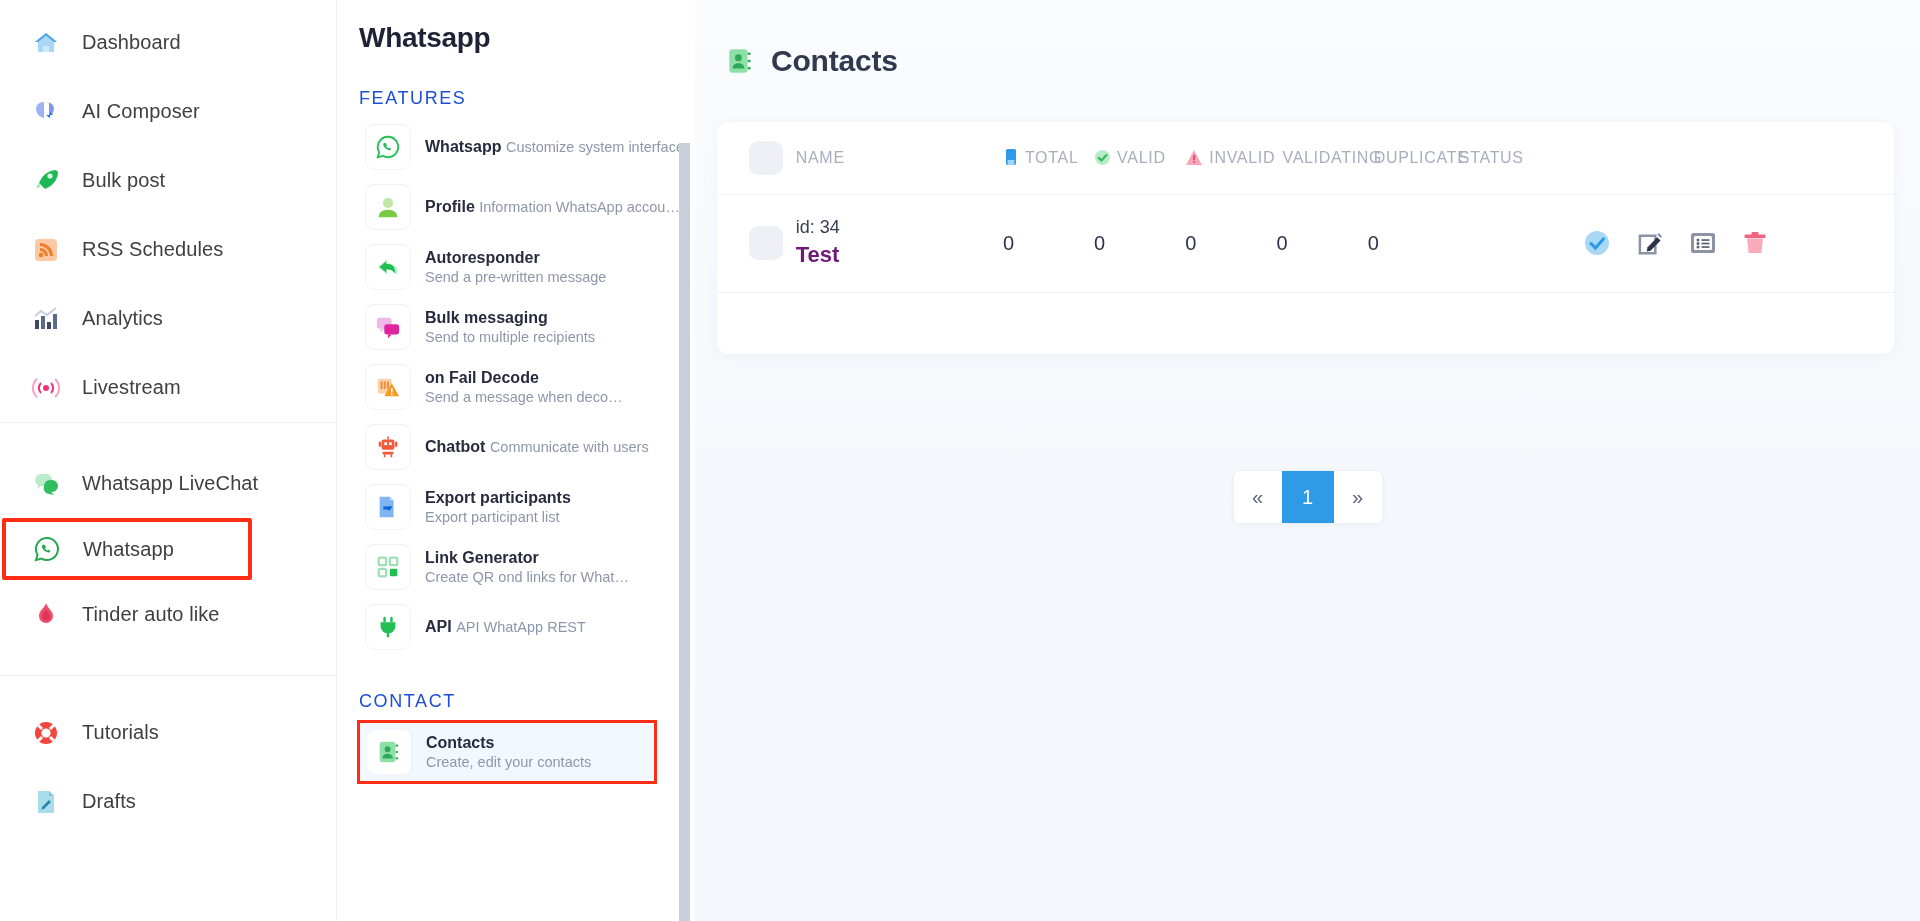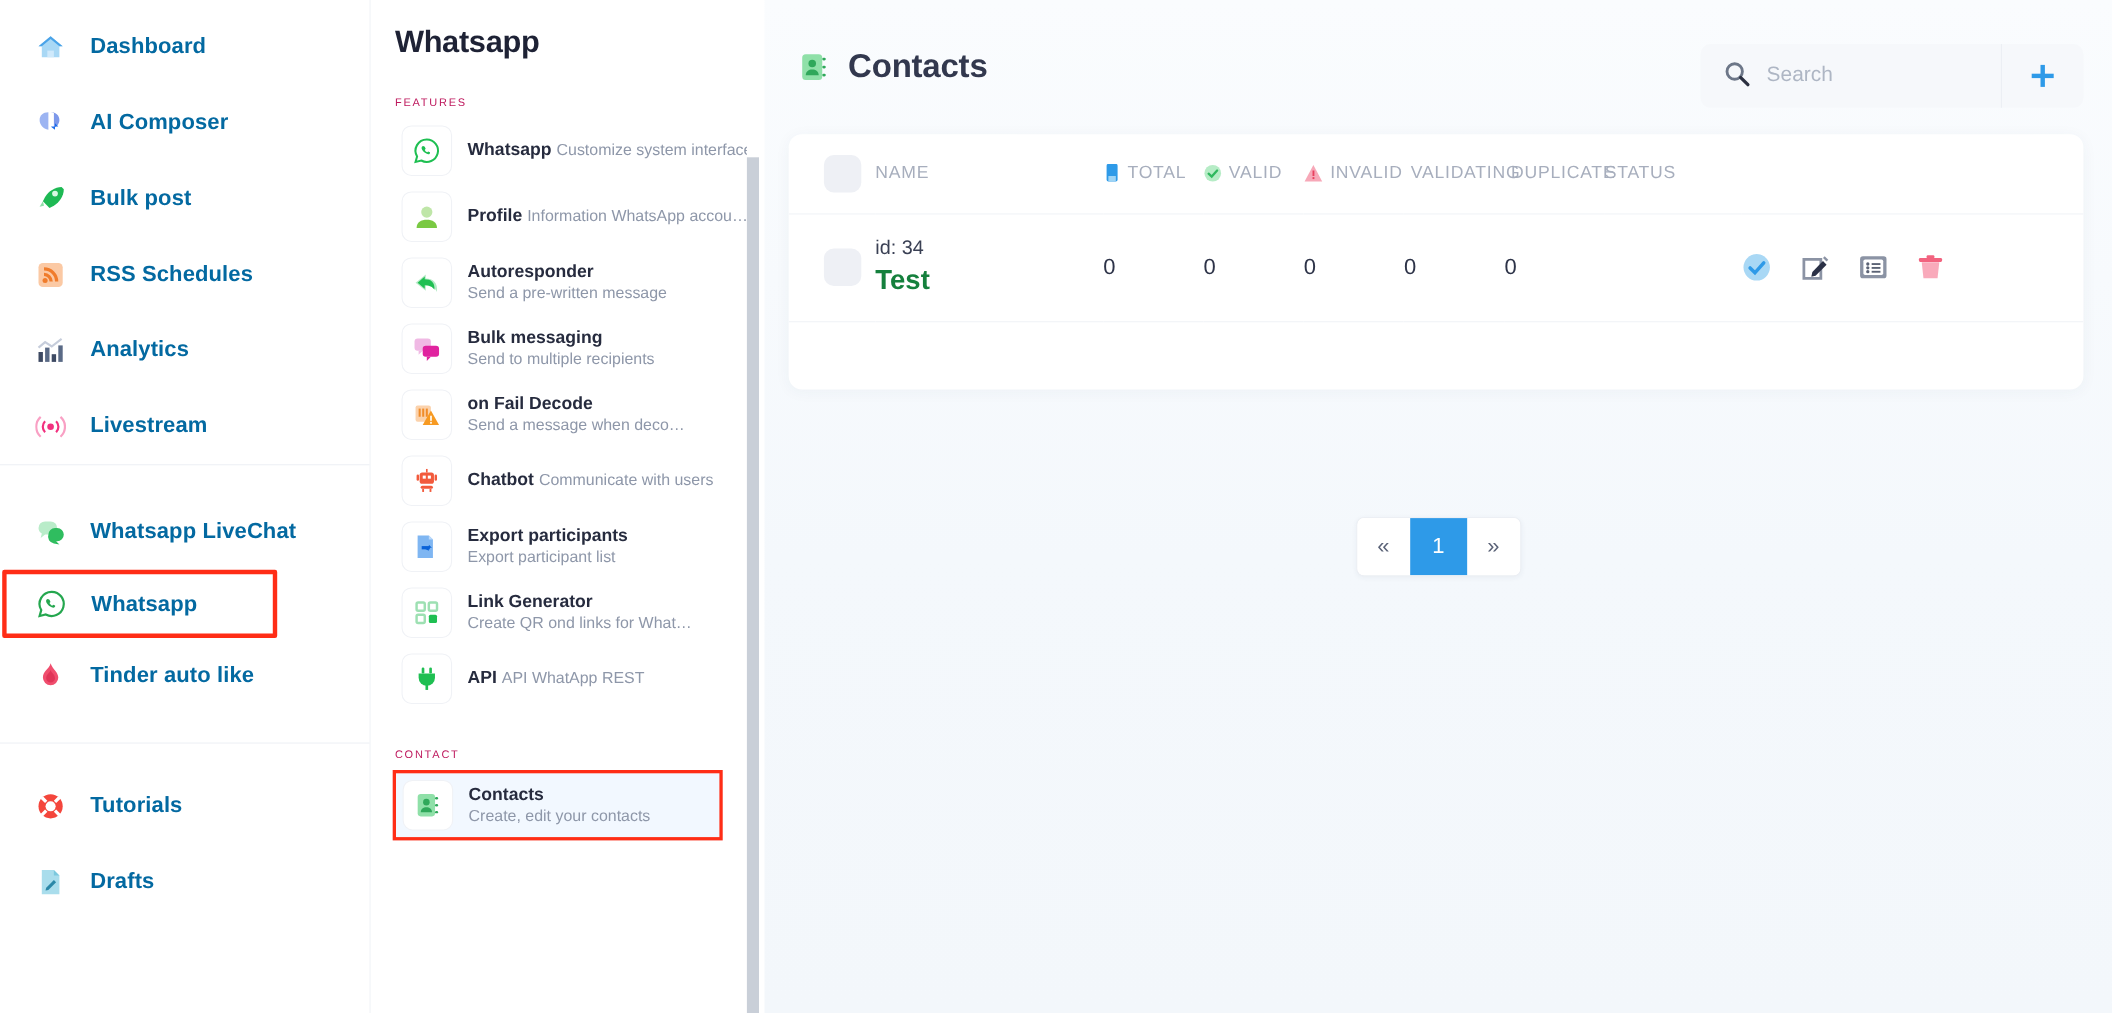--- a/index.html
+++ b/index.html
@@ -32,21 +32,21 @@
     gap: 22px;
     cursor: pointer;
     position: relative;
   }
   .sb-ico {
     width: 28px; height: 28px; flex: 0 0 28px;
     display: flex; align-items: center; justify-content: center;
   }
   .sb-ico svg { display:block; }
   .sb-label {
-    font-size: 20px; color: #0369a1; letter-spacing: .1px; font-weight: bold;
+    font-size: 20px; color: #404040; letter-spacing: .1px;
   }
   .sb-item.highlight {
     border: 4px solid #ff2d16;
     margin: 0 84px 0 2px;
     height: 62px;
     border-radius: 2px;
     padding-left: 27px;
     gap: 22px;
   }
 
@@ -56,22 +56,22 @@
     background: #ffffff;
     position: relative;
     overflow: hidden;
   }
   .features-inner { padding: 0 0 0 22px; }
   .panel-title {
     font-size: 28px; font-weight: bold; color: #1e2235;
     padding: 22px 0 0 0; letter-spacing: -.3px;
   }
   .section-label {
-    font-size: 10px; letter-spacing: 1.6px;
-    color: #be185d; margin-top: 34px; margin-bottom: 8px;
+    font-size: 18px; letter-spacing: 1.6px;
+    color: #1d4ed8; margin-top: 34px; margin-bottom: 8px;
   }
   .feat {
     display: flex; align-items: center; gap: 14px;
     padding: 6px 6px 6px 6px;
     border-radius: 8px;
     cursor: pointer;
     height: 60px;
   }
   .feat-box {
     width: 46px; height: 46px; flex: 0 0 46px;
@@ -177,21 +177,21 @@
   .col-chk { width: 76px; padding-left: 32px !important; }
   .col-name { width: 200px; }
   .col-num { width: 88px; }
   .col-status { width: 120px; }
   .col-actions { width: 300px; }
   .chk {
     width: 34px; height: 34px; border-radius: 9px; background: #eef0f5;
     display: block; cursor: pointer;
   }
   .cell-id { font-size: 18px; color: #3a4054; line-height: 1.4; }
-  .cell-name { font-size: 25px; font-weight: bold; color: #15803d; line-height: 1.4; }
+  .cell-name { font-size: 22px; font-weight: bold; color: #701a75; line-height: 1.4; }
   .num { font-size: 20px; color: #2d3348; }
   .actions { display: flex; align-items: center; gap: 26px; }
   .act { cursor: pointer; display: flex; align-items: center; }
 
   
   .pager-wrap {
     position: absolute; left: 0; right: 0; top: 470px;
     display: flex; justify-content: center;
   }
   .pager {
@@ -525,36 +525,20 @@
             <circle cx="12.5" cy="11" r="3.2" fill="#2fa85a"></circle>
             <path d="M7 21 c0-3.4 2.5-5 5.5-5 s5.5 1.6 5.5 5 z" fill="#2fa85a"></path>
             <rect x="21" y="6" width="3" height="2.4" rx="1.2" fill="#2fa85a"></rect>
             <rect x="21" y="12.8" width="3" height="2.4" rx="1.2" fill="#2fa85a"></rect>
             <rect x="21" y="19.6" width="3" height="2.4" rx="1.2" fill="#2fa85a"></rect>
           </svg>
         </span>
         <span class="page-title">Contacts</span>
       </div>
 
-      <div class="search-wrap">
-        <span class="search-icon">
-          <svg width="26" height="26" viewBox="0 0 26 26">
-            <circle cx="11" cy="11" r="7" fill="none" stroke="#6d7788" stroke-width="2.6"></circle>
-            <path d="M16.5 16.5 L23 23" stroke="#2b3040" stroke-width="3" stroke-linecap="round"></path>
-          </svg>
-        </span>
-        <input class="search-input" type="text" placeholder="Search" style="">
-        <span class="search-divider"></span>
-        <span class="add-btn">
-          <svg width="28" height="28" viewBox="0 0 28 28">
-            <rect x="12" y="4" width="4" height="20" fill="#2e9ae8"></rect>
-            <rect x="4" y="12" width="20" height="4" fill="#2e9ae8"></rect>
-          </svg>
-        </span>
-      </div>
     </div>
 
     <div class="card-wrap">
       <div class="card" style="position:relative;left:0;top:0;right:0;">
         <table class="ctable">
           <thead>
             <tr>
               <th class="col-chk">
                 <span class="chk"></span>
               </th>

